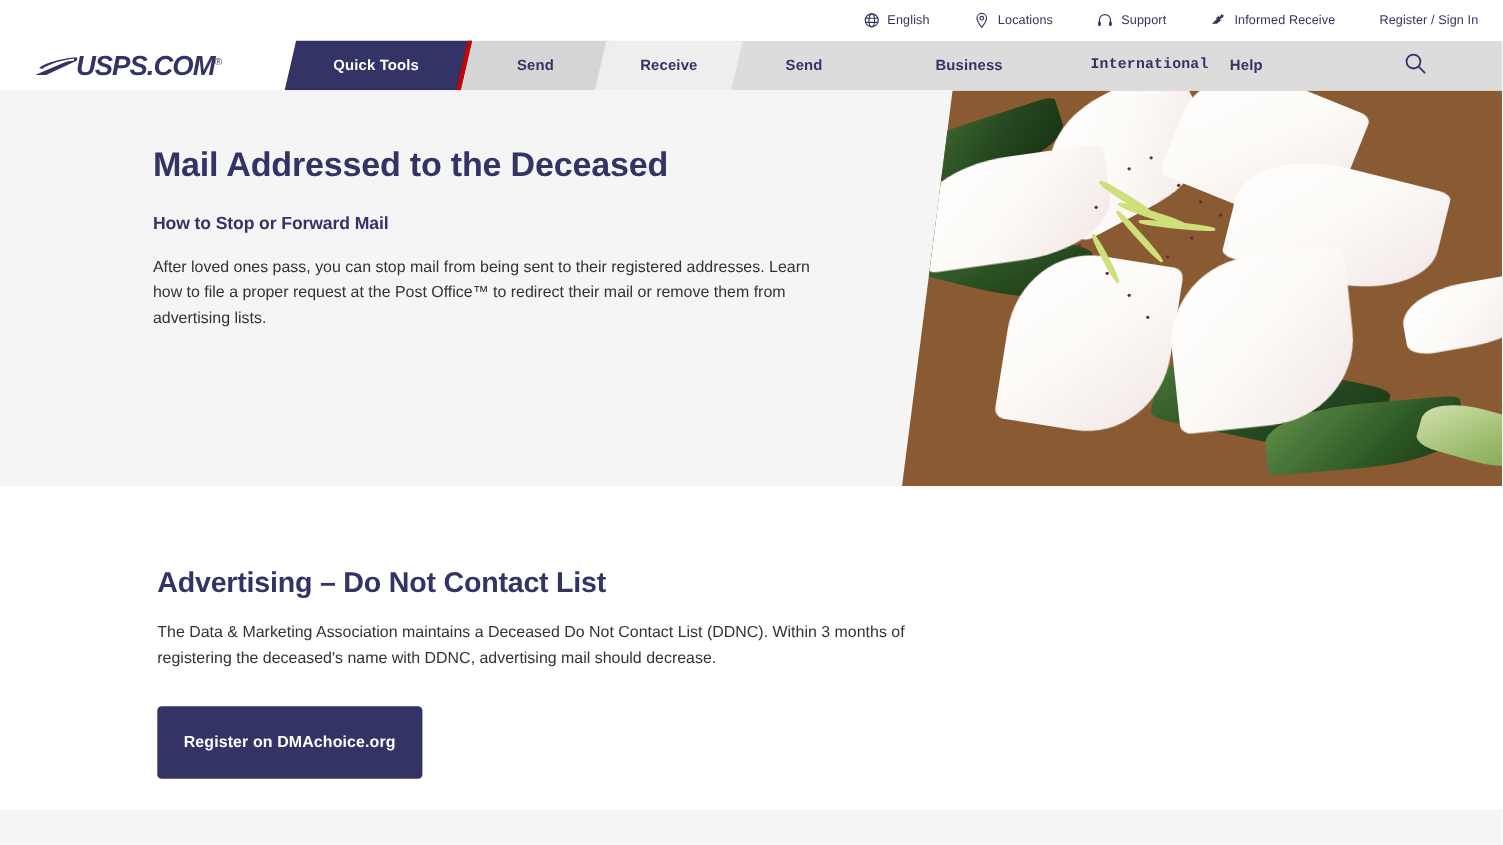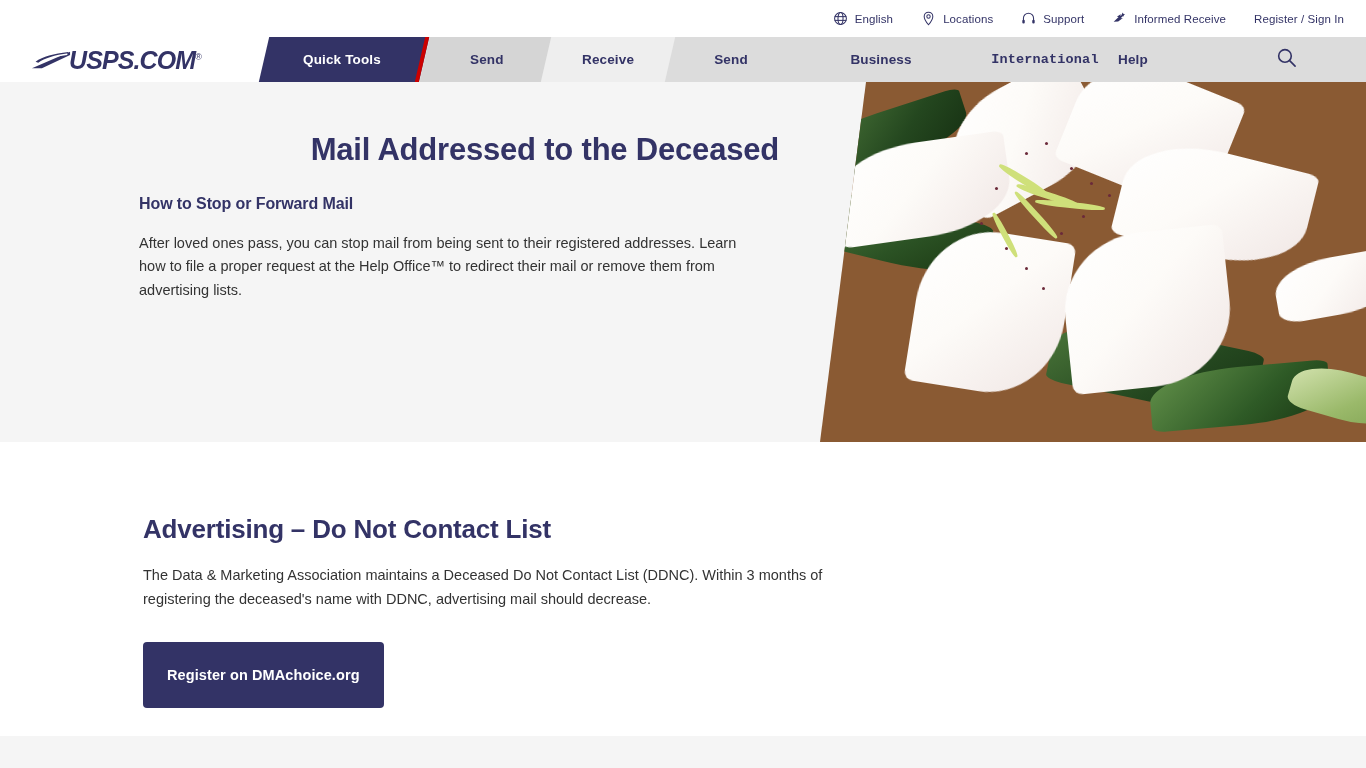--- a/index.html
+++ b/index.html
@@ -13,21 +13,21 @@
   }
 
   
   .utility-bar {
     height: 37px;
     background: #ffffff;
     display: flex;
     justify-content: flex-end;
     align-items: center;
     padding-right: 18px;
-    gap: 0px;
+    gap: 12px;
   }
   .utility-item {
     display: flex;
     align-items: center;
     gap: 7px;
     font-size: 11.5px;
     color: #333366;
     padding: 0 14px;
     white-space: nowrap;
     cursor: pointer;
@@ -120,21 +120,20 @@
     left: 139px;
     top: 50px;
     width: 640px;
   }
   .hero-title {
     font-size: 31px;
     font-weight: bold;
     color: #333366;
     letter-spacing: -.2px;
     line-height: 1.15;
-    text-align: right;
   }
   .hero-sub {
     font-size: 16px;
     font-weight: bold;
     color: #333366;
     margin-top: 27px;
     letter-spacing: -.1px;
   }
   .hero-body {
     font-size: 14.5px;
@@ -325,21 +324,21 @@
         </svg>
       </span>
     </div>
   </div>
 </div>
 
 <div class="hero">
   <div class="hero-copy">
     <h1 class="hero-title">Mail Addressed to the Deceased</h1>
     <h2 class="hero-sub">How to Stop or Forward Mail</h2>
-    <p class="hero-body">After loved ones pass, you can stop mail from being sent to their registered addresses. Learn how to file a proper request at the Help Office™ to redirect their mail or remove them from advertising lists.</p>
+    <p class="hero-body">After loved ones pass, you can stop mail from being sent to their registered addresses. Learn how to file a proper request at the Post Office™ to redirect their mail or remove them from advertising lists.</p>
   </div>
 
   <div class="hero-img">
     <div class="photo">
       <div class="leaf" style="left:-20px; top:30px; width:170px; height:52px; transform:rotate(-18deg);"></div>
       <div class="leaf" style="left:-30px; top:120px; width:200px; height:60px; transform:rotate(14deg); background:linear-gradient(140deg,#5d8a45,#2b5224 60%,#18330f);"></div>
       <div class="leaf" style="left:230px; top:250px; width:210px; height:70px; transform:rotate(12deg);"></div>
       <div class="leaf" style="left:330px; top:285px; width:180px; height:58px; transform:rotate(-5deg); background:linear-gradient(140deg,#63914a,#2e5a26 60%,#1a3713);"></div>
 
       <div class="petal" style="left:130px; top:0px; width:150px; height:110px; transform:rotate(-28deg);"></div>

